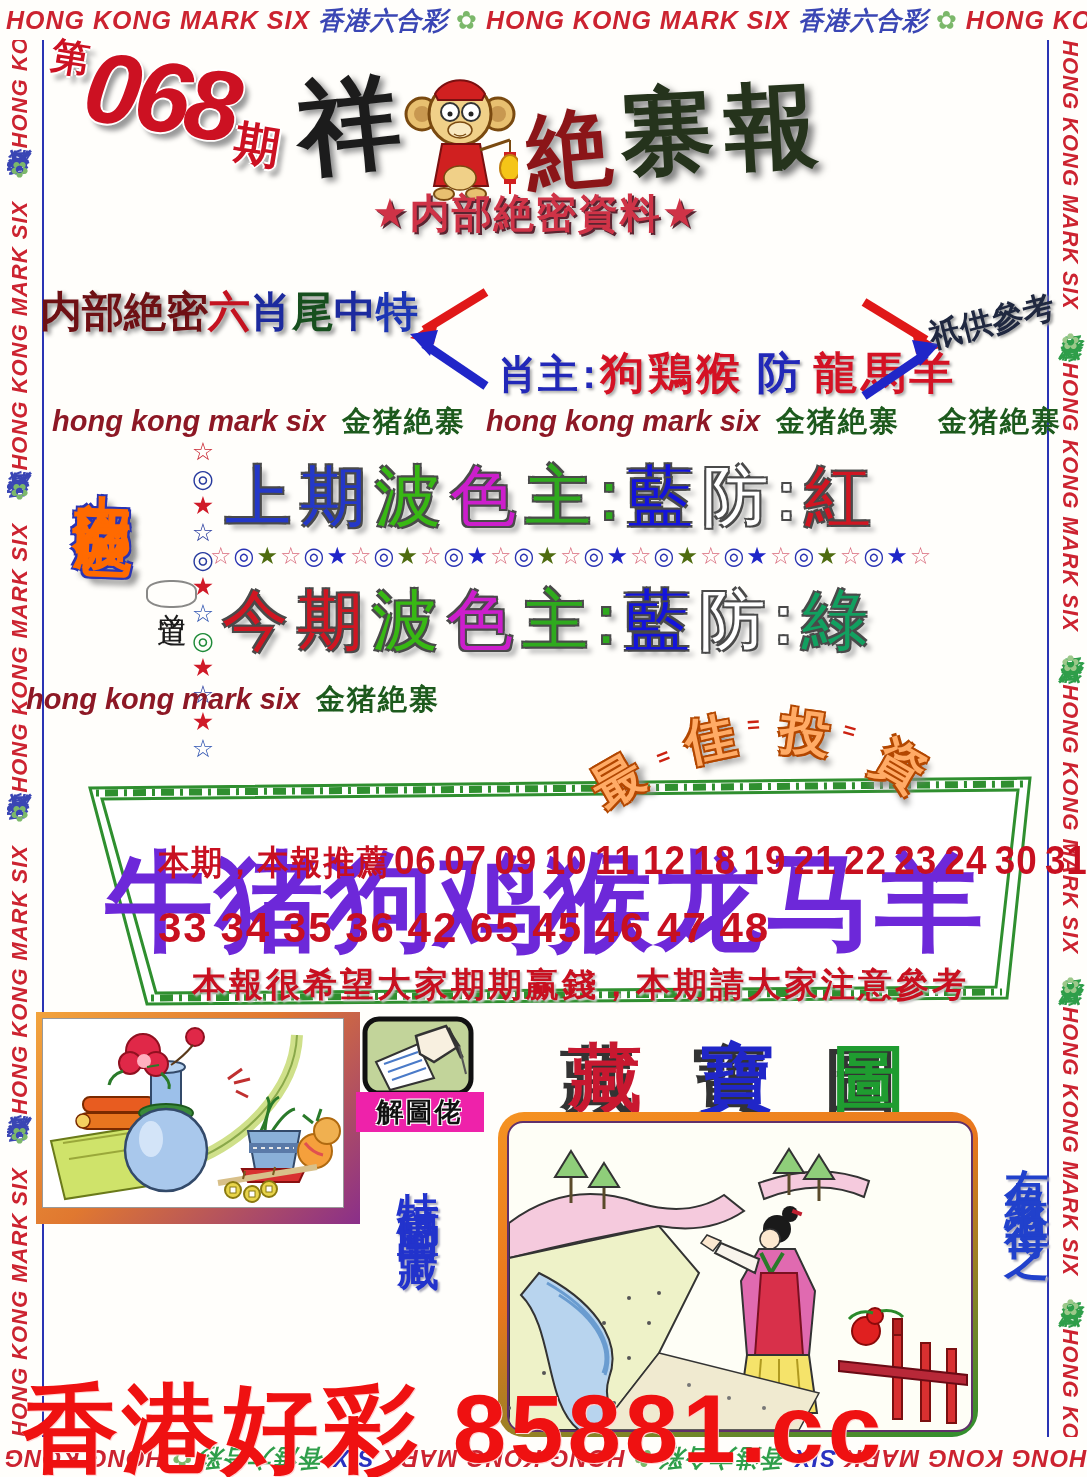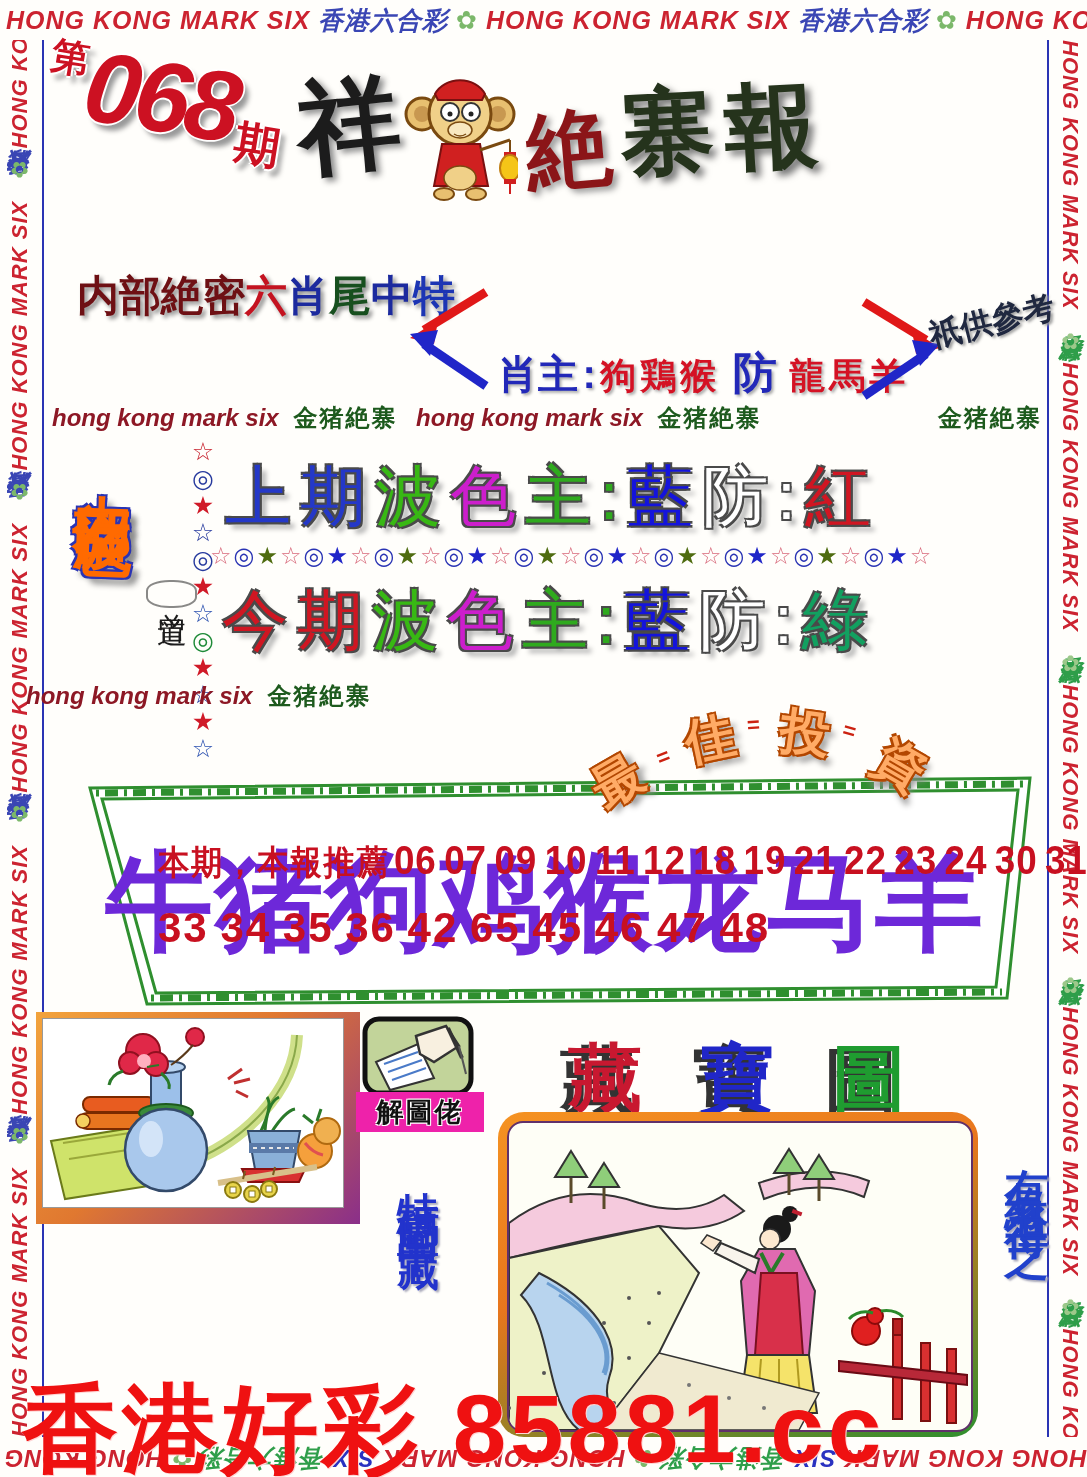--- a/index.html
+++ b/index.html
@@ -28,35 +28,35 @@
   .t3{font-size:94px;color:#25331c;letter-spacing:10px;transform:rotate(-3deg);margin:8px 0 0 8px;text-shadow:5px 5px 7px #777;font-weight:bold;}
   .mascot{width:116px;height:150px;margin:0 2px;}
 
   .subtitle{position:absolute;left:372px;top:186px;font-size:40px;font-weight:bold;color:#cf3347;letter-spacing:2px;
             text-shadow:2px 2px 0 #5a2430,4px 4px 5px #999;z-index:2;}
   .slogan-row{position:absolute;left:48px;top:232px;width:992px;display:flex;align-items:center;z-index:2;}
   .dash{flex:1;height:7px;background:repeating-linear-gradient(90deg,#2a34b4 0 14px,transparent 14px 23px);}
   .slogan-text{font-size:26px;color:#cc3344;font-weight:bold;margin:0 10px;white-space:nowrap;}
 
   
-  .sixiao-heading{position:absolute;left:40px;top:268px;font-size:42px;font-weight:bold;white-space:nowrap;z-index:2;margin-left:37px;}
+  .sixiao-heading{position:absolute;left:40px;top:284px;font-size:42px;font-weight:bold;white-space:nowrap;z-index:2;}
   .sixiao-heading span{text-shadow:3px 3px 4px #8a8a8a;}
   .arrows{position:absolute;z-index:2;}
   .tail-line{position:absolute;left:498px;top:276px;font-weight:bold;white-space:nowrap;z-index:2;}
   .tail-line .lbl-red{font-size:42px;color:#d41224;text-shadow:2px 2px 3px #aaa;}
   .tail-line .num{font-size:50px;color:#d41224;text-shadow:0 0 3px #18a090,2px 2px 3px #aaa;letter-spacing:3px;}
   .gl{font-size:44px;color:#2228b8;text-shadow:2px 2px 3px #aaa;margin:0 8px;}
   .xiao-line{position:absolute;left:498px;top:344px;font-weight:bold;white-space:nowrap;z-index:2;}
   .xiao-line .lbl-blue{font-size:40px;color:#2228b8;text-shadow:2px 2px 3px #aaa;}
-  .xiao-line .animals{font-size:36px;color:#d41224;text-shadow:2px 2px 3px #aaa;letter-spacing:4px;}
+  .xiao-line .animals{font-size:44px;color:#d41224;text-shadow:2px 2px 3px #aaa;letter-spacing:4px;}
   .note{position:absolute;left:928px;top:300px;font-size:32px;font-weight:bold;color:#202840;transform:rotate(-14deg);
         text-shadow:2px 2px 3px #999;white-space:nowrap;z-index:2;}
 
   
-  .brand{position:absolute;font-size:24px;font-weight:bold;white-space:nowrap;z-index:2;}
+  .brand{position:absolute;font-size:29px;font-weight:bold;white-space:nowrap;z-index:2;}
   .b-en{color:#8d1825;font-style:italic;}
   .b-zh{color:#1d5a1d;margin:0 12px 0 8px;letter-spacing:2px;}
   .brand1{left:52px;top:402px;}
   .brand1r{left:930px;top:402px;}
   .brand2l{left:26px;top:680px;}
   .brand2r{left:552px;top:680px;}
 
   
   .wave-title{position:absolute;left:64px;top:446px;writing-mode:vertical-rl;font-size:60px;font-weight:bold;color:#ff6a00;
       letter-spacing:8px;transform:rotate(2deg);z-index:2;
@@ -151,20 +151,21 @@
       <ellipse cx="74" cy="136" rx="10" ry="6" fill="#e8c070" stroke="#7a4a10" stroke-width="2"></ellipse>
       <line x1="78" y1="92" x2="108" y2="82" stroke="#7a4a10" stroke-width="3"></line>
       <line x1="108" y1="82" x2="108" y2="96" stroke="#7a4a10" stroke-width="2"></line>
       <rect x="102" y="94" width="12" height="5" fill="#d02020"></rect>
       <ellipse cx="108" cy="110" rx="10" ry="13" fill="#f5c518" stroke="#c07d10" stroke-width="2"></ellipse>
       <rect x="102" y="121" width="12" height="5" fill="#d02020"></rect>
       <line x1="108" y1="126" x2="108" y2="136" stroke="#d02020" stroke-width="2"></line>
     </svg><span class="t2">絶</span><span class="t3">寨報</span>
   </div>
 
+  <div class="subtitle">★内部絶密資料★</div>
 
 
   <div class="sixiao-heading"><span style="color: rgb(110, 16, 20);">内</span><span style="color: rgb(110, 16, 20);">部</span><span style="color: rgb(110, 16, 20);">絶</span><span style="color: rgb(110, 16, 20);">密</span><span style="color: rgb(196, 19, 32);">六</span><span style="color: rgb(28, 42, 158);">肖</span><span style="color: rgb(23, 79, 30);">尾</span><span style="color: rgb(28, 42, 158);">中</span><span style="color: rgb(28, 53, 180);">特</span></div>
 
   <svg class="arrows" style="left:408px;top:282px;" width="84" height="112">
     <line x1="78" y1="10" x2="16" y2="48" stroke="#e01818" stroke-width="9"></line>
     <polygon points="2,56 30,38 26,62" fill="#e01818"></polygon>
     <line x1="78" y1="104" x2="16" y2="62" stroke="#2026c8" stroke-width="9"></line>
     <polygon points="2,52 30,48 22,74" fill="#2026c8"></polygon>
   </svg>
@@ -238,20 +239,21 @@
     <polygon points="47,27 963,18 941,215 101,221" fill="none" stroke="#2f8f2f" stroke-width="3"></polygon>
     <line x1="41" y1="21" x2="969" y2="12" stroke="#2f8f2f" stroke-width="7" stroke-dasharray="3 6 13 6"></line>
     <line x1="96" y1="226" x2="947" y2="220" stroke="#2f8f2f" stroke-width="7" stroke-dasharray="3 6 13 6"></line>
   </svg>
   <div class="watermark">牛猪狗鸡猴龙马羊</div>
   <div class="box-line box-line1">
     <span class="lb">本期，本報推薦</span>
     <span class="nm">06 07 09 10 11 12 18 19 21 22 23 24 30 31</span>
   </div>
   <div class="box-line box-line2">33 34 35 36 42 65 45 46 47 48</div>
+  <div class="box-line box-line3">本報很希望大家期期赢錢，本期請大家注意參考</div>
 
   <div class="stillife">
     <div class="inner">
       <svg width="300" height="188" viewBox="0 0 300 188">
         <polygon points="8,122 95,108 112,166 22,180" fill="#cfe36a" stroke="#6a7a1a" stroke-width="2"></polygon>
         <line x1="20" y1="124" x2="100" y2="112" stroke="#9aa83a" stroke-width="2"></line>
         <line x1="26" y1="140" x2="104" y2="128" stroke="#9aa83a" stroke-width="2"></line>
         <rect x="40" y="78" width="72" height="15" rx="7" fill="#e85c20" stroke="#7a2a00" stroke-width="2"></rect>
         <rect x="36" y="94" width="78" height="16" rx="8" fill="#e8751f" stroke="#7a2a00" stroke-width="2"></rect>
         <circle cx="40" cy="102" r="7" fill="#f5d060" stroke="#7a2a00" stroke-width="1.5"></circle>

